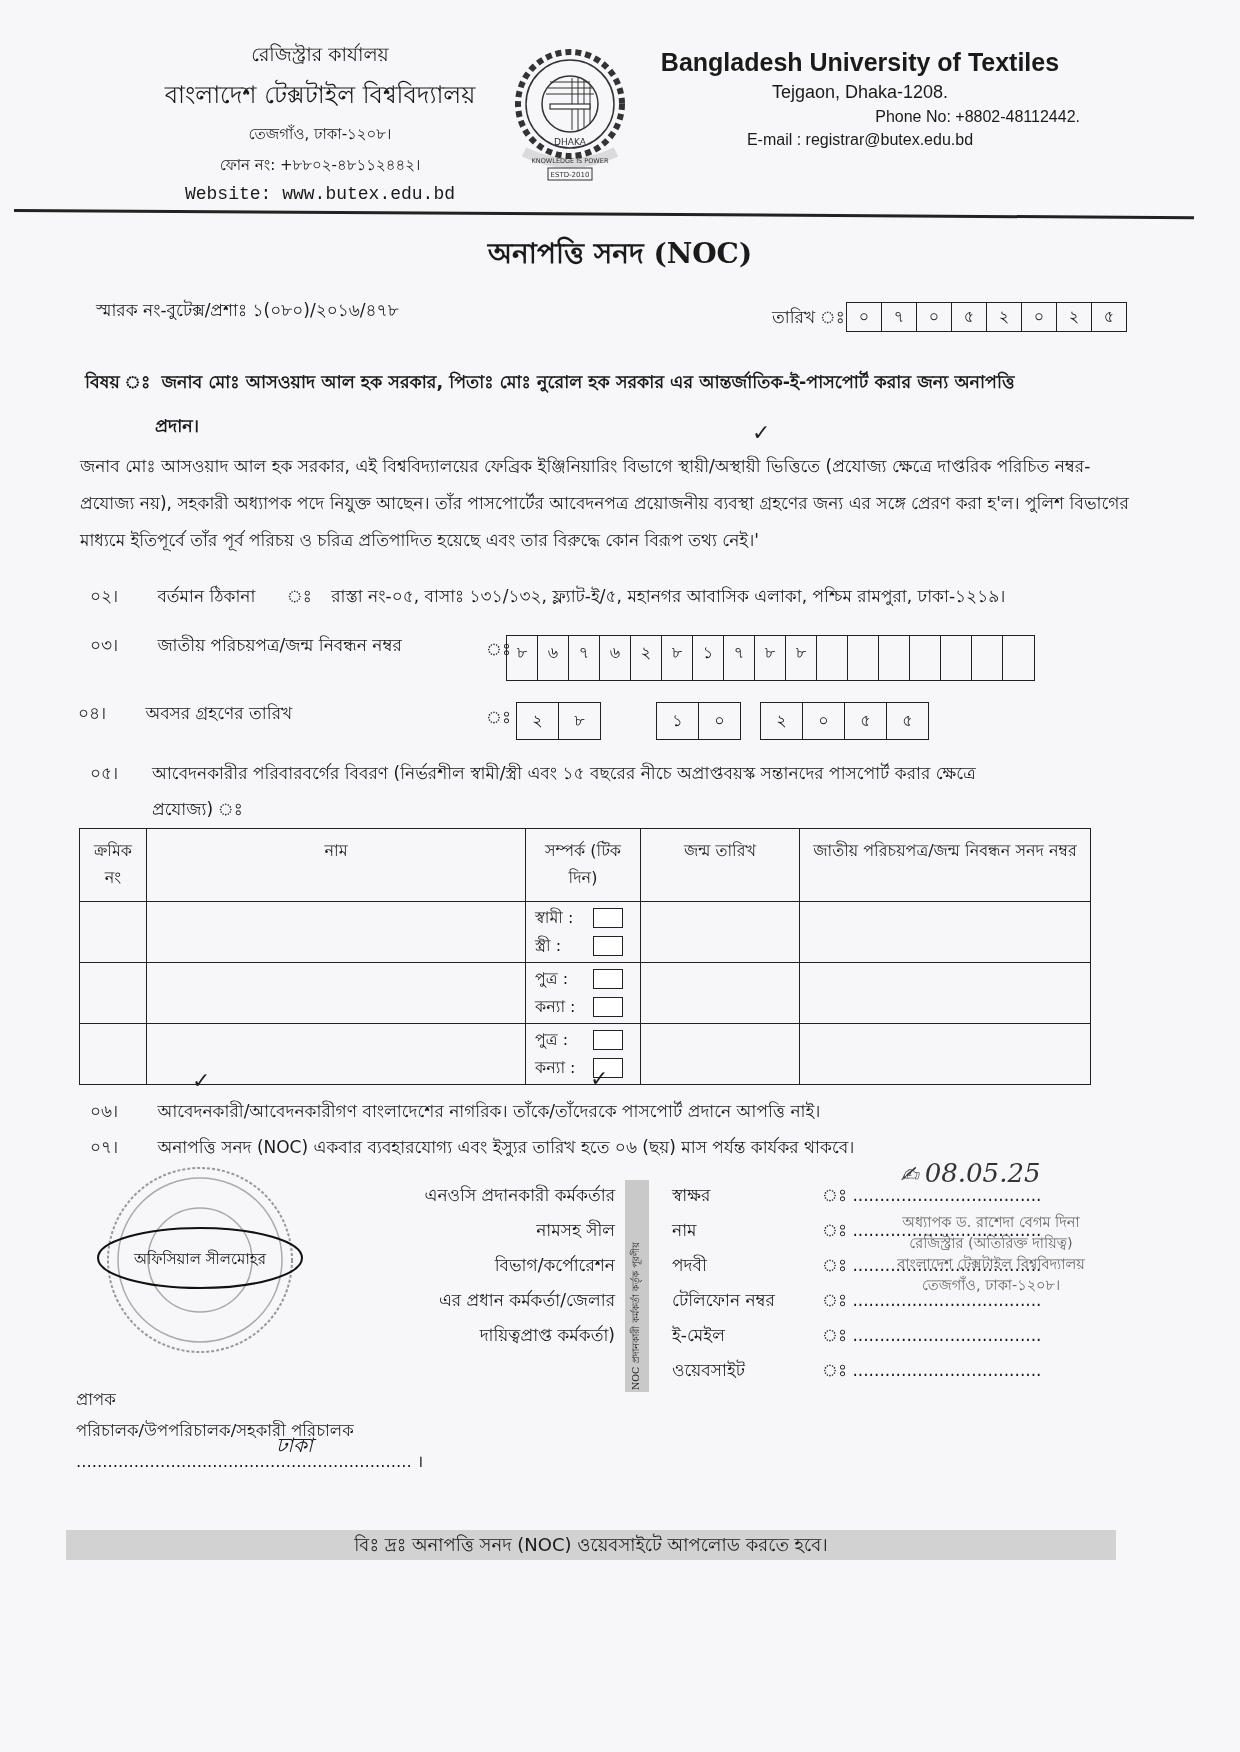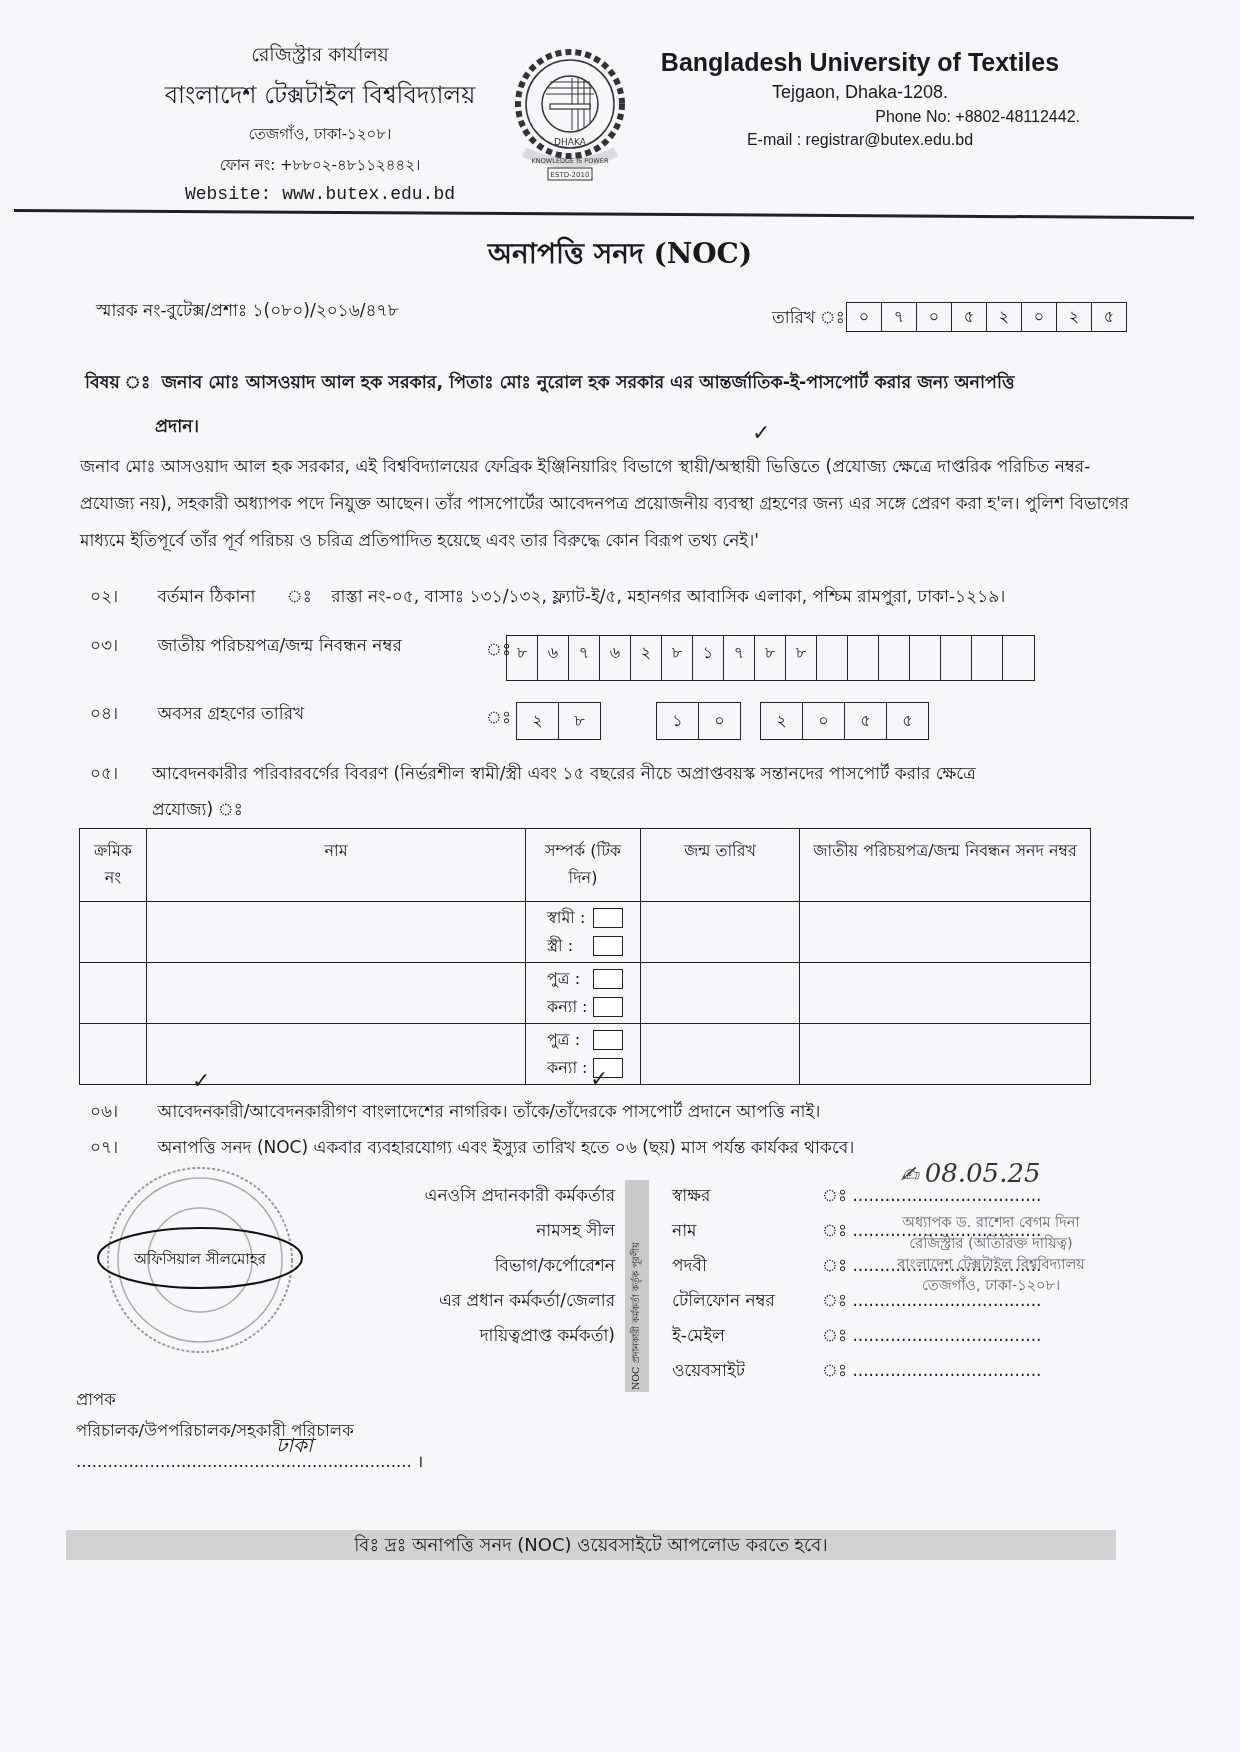--- a/index.html
+++ b/index.html
@@ -36,21 +36,21 @@
   .num{display:inline-block;width:62px;}
   .nid-boxes{left:506px;top:635px;}
   .nid-boxes .cell{width:31px;height:44px;align-items:flex-start;padding-top:4px;box-sizing:border-box;}
   .ret-box{height:36px;}
   .ret-box .cell{width:41px;height:36px;}
   
   table.fam{position:absolute;left:79px;top:828px;width:1012px;border-collapse:collapse;font-family:"DejaVu Sans",sans-serif;font-size:16px;}
   table.fam th,table.fam td{border:1.5px solid #222;vertical-align:top;}
   table.fam th{font-weight:normal;padding:9px 4px;height:52px;}
   table.fam td{height:58px;}
-  .rel-line{display:flex;align-items:center;padding:2px 16px 0 20px;height:26px;}
+  .rel-line{display:flex;align-items:center;padding:2px 16px 0 8px;height:26px;}
   .rel-line span{flex:1;text-align:left;}
   .cb{width:28px;height:18px;border:1.5px solid #222;background:#fff;display:inline-block;}
   .officer-labels{left:360px;top:1178px;width:255px;text-align:right;font-size:17px;font-family:"DejaVu Sans",sans-serif;line-height:35px;}
   .vbar{left:625px;top:1180px;width:24px;height:212px;background:#c9c9c9;}
   .vbar span{display:block;transform:rotate(-90deg);transform-origin:left top;position:absolute;left:4px;top:210px;width:210px;font-size:9.5px;white-space:nowrap;}
   .field-labels{left:672px;top:1178px;font-size:17px;font-family:"DejaVu Sans",sans-serif;line-height:35px;}
   .field-dots{left:822px;top:1178px;font-size:17px;font-family:"DejaVu Sans",sans-serif;line-height:35px;}
   .stamp-text{left:866px;top:1212px;width:250px;text-align:center;font-size:14.5px;color:#666;font-family:"DejaVu Sans",sans-serif;line-height:21px;}
   .sign{left:900px;top:1158px;font-size:26px;font-family:"DejaVu Serif",serif;font-style:italic;color:#333;}
   .seal{left:90px;top:1160px;width:220px;height:210px;}
@@ -151,21 +151,21 @@
     <div class="cell">৮</div>
     <div class="cell"></div>
     <div class="cell"></div>
     <div class="cell"></div>
     <div class="cell"></div>
     <div class="cell"></div>
     <div class="cell"></div>
     <div class="cell"></div>
   </div>
 
-<div class="abs item" style="left:90px;top:700px;">
+<div class="abs item" style="left:78px;top:700px;">
   <span class="num">০৪।</span>
   <span>অবসর গ্রহণের তারিখ</span>
 </div>
 <div class="abs item" style="left:486px;top:704px;">ঃ</div>
 <div class="abs boxes ret-box" style="left:516px;top:702px;" id="ret-day">
     <div class="cell">২</div>
     <div class="cell">৮</div>
   </div>
 <div class="abs boxes ret-box" style="left:656px;top:702px;" id="ret-month">
     <div class="cell">১</div>

